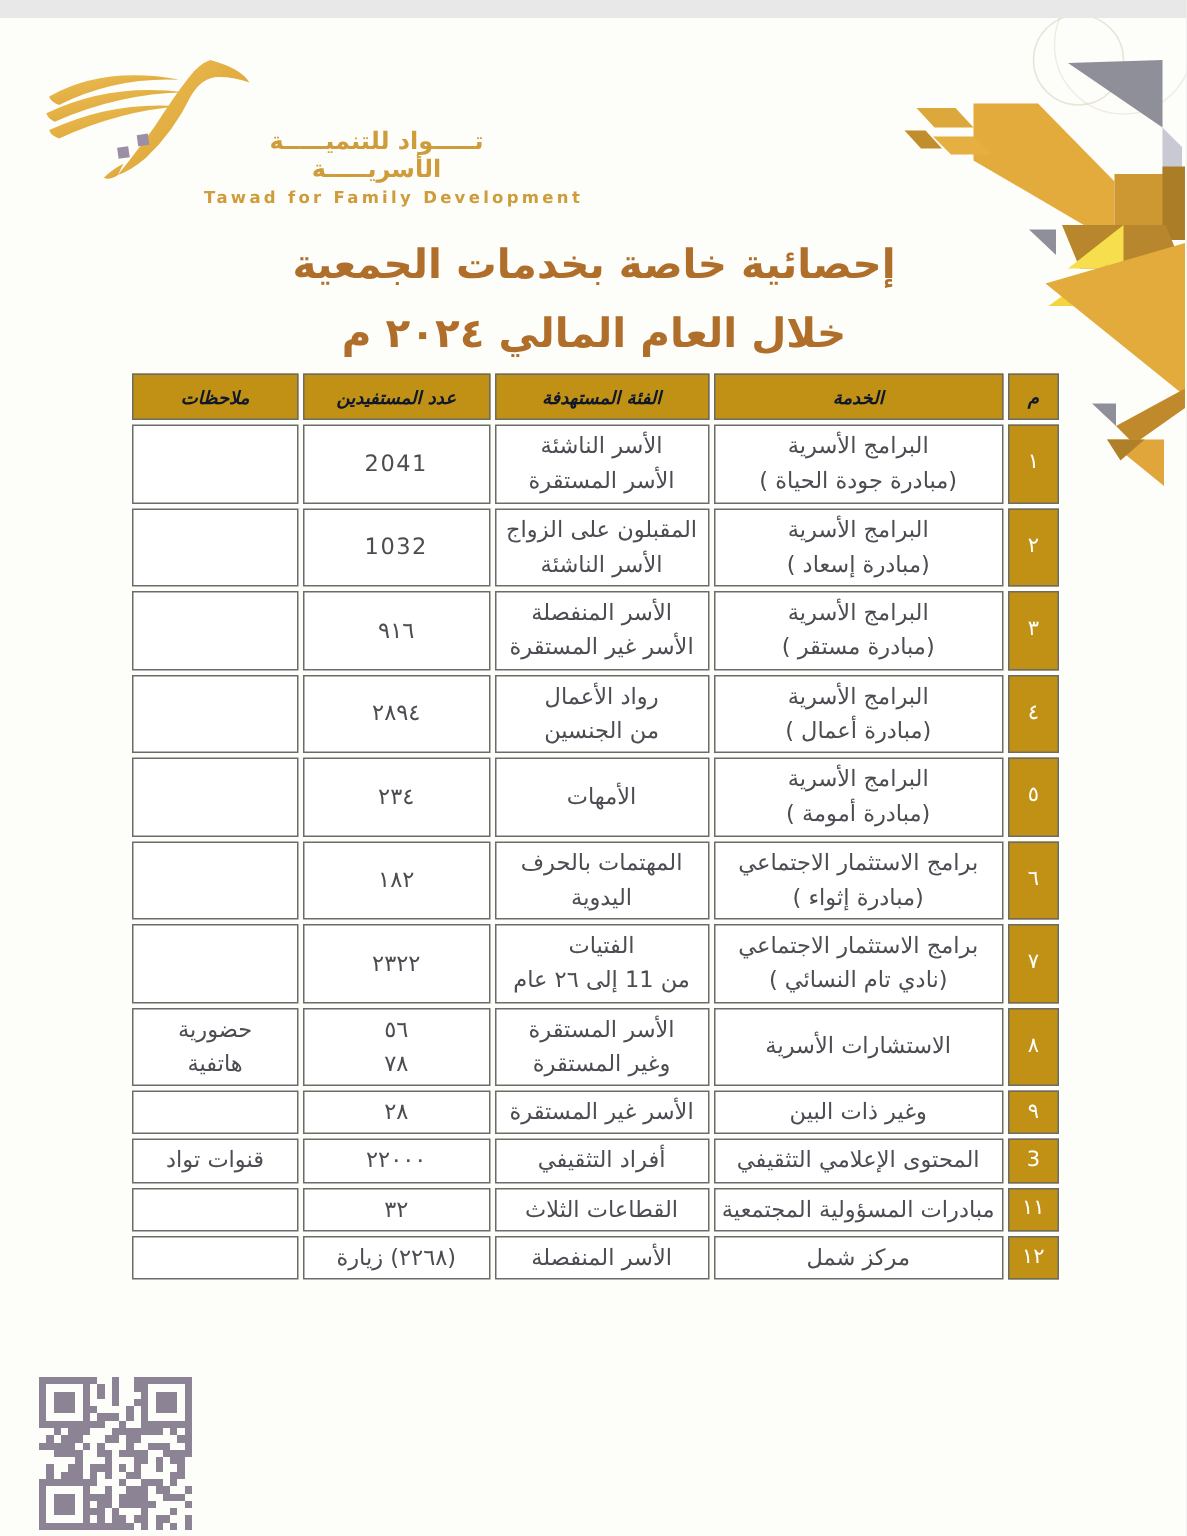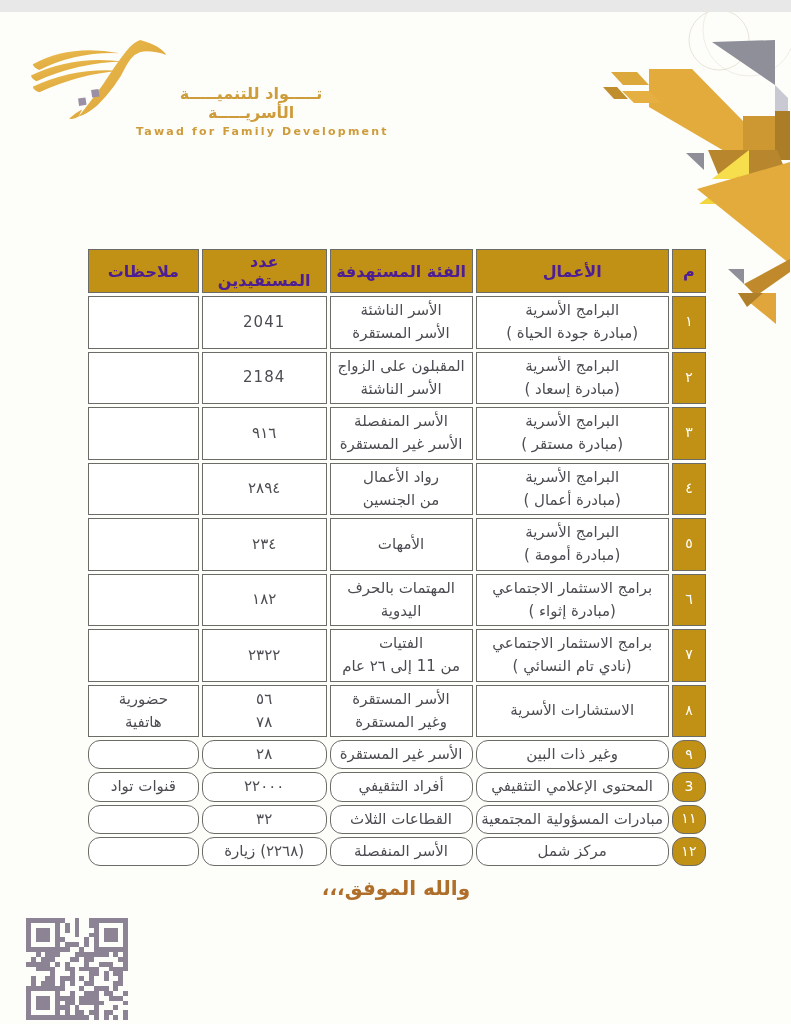--- a/index.html
+++ b/index.html
@@ -35,35 +35,35 @@
     color:var(--title);font-weight:bold;font-size:27px;line-height:1.7;
   }
   .doc-title span{display:block;}
   
   .table-wrap{position:absolute;left:85px;top:234px;width:624px;}
   table.stats{
     width:100%;direction:rtl;table-layout:fixed;
     border-collapse:separate;border-spacing:3px;
   }
   table.stats th{
-    background:var(--gold);color:#4c1d95;
-    font-size:16px;font-weight:bold;
+    background:var(--gold);color:#0f172a;
+    font-size:12px;font-weight:bold;
     border:1px solid var(--border);
-    height:31px;padding:2px;
+    height:31px;padding:2px;font-style:italic;
   }
   table.stats td{
     border:1px solid var(--border);
     color:var(--text);
     font-size:15px;text-align:center;vertical-align:middle;
     white-space:pre-line;line-height:1.55;padding:2px 3px;
     background:#FFFFFF;
   }
   table.stats td.no{background:var(--gold);color:#fff;font-size:14px;}
   table.stats tr.tall td{height:52px;}
-  table.stats tr.short td{height:27px;border-radius:12px;}
+  table.stats tr.short td{height:27px;}
   td.count{font-size:14px;letter-spacing:1px;}
   
   col.c-no{width:34px;} col.c-service{width:192px;} col.c-target{width:142px;}
   col.c-count{width:124px;} col.c-notes{width:110px;}
   
   .closing{
     position:absolute;left:85px;top:864px;width:622px;
     text-align:center;direction:rtl;
     color:var(--title);font-weight:bold;font-size:20px;
   }
@@ -116,34 +116,38 @@
     <polygon points="117,138 186,138 198,167 129,167" fill="#B8872D"></polygon>
     <polygon points="121,167 158,138 158,167" fill="#F6DE4C"></polygon>
     <polygon points="108,192 148,163 148,192" fill="#F2D53F"></polygon>
     <polygon points="106,177 199,150 199,252" fill="#E3AA3C"></polygon>
     <polygon points="137,257 153,257 153,272" fill="#8F8F99"></polygon>
     <polygon points="153,272 199,247 199,260 165,284" fill="#C08A2C"></polygon>
     <polygon points="147,281 185,281 185,312" fill="#E0A63B"></polygon>
     <polygon points="147,281 172,281 156,295" fill="#B07F29"></polygon>
   </svg>
 
+  <div class="doc-title">
+    <span>إحصائية خاصة بخدمات الجمعية</span>
+    <span>خلال العام المالي ٢٠٢٤ م</span>
+  </div>
 
   <div class="table-wrap">
     <table class="stats">
       <colgroup>
         <col class="c-no">
           <col class="c-service">
           <col class="c-target">
           <col class="c-count">
           <col class="c-notes">
       </colgroup>
       <thead>
         <tr>
           <th>م</th>
-          <th>الأعمال</th>
+          <th>الخدمة</th>
           <th>الفئة المستهدفة</th>
           <th>عدد المستفيدين</th>
           <th>ملاحظات</th>
         </tr>
       </thead>
       <tbody>
         <tr class="tall">
           <td class="no">١</td>
           <td>البرامج الأسرية
 (مبادرة جودة الحياة )</td>
@@ -151,21 +155,21 @@
 الأسر المستقرة</td>
           <td class="count">2041</td>
           <td></td>
         </tr>
         <tr class="tall">
           <td class="no">٢</td>
           <td>البرامج الأسرية
 (مبادرة إسعاد )</td>
           <td>المقبلون على الزواج
 الأسر الناشئة</td>
-          <td class="count">2184</td>
+          <td class="count">1032</td>
           <td></td>
         </tr>
         <tr class="tall">
           <td class="no">٣</td>
           <td>البرامج الأسرية
 (مبادرة مستقر )</td>
           <td>الأسر المنفصلة
 الأسر غير المستقرة</td>
           <td class="count">٩١٦</td>
           <td></td>
@@ -240,21 +244,20 @@
           <td class="no">١٢</td>
           <td>مركز شمل</td>
           <td>الأسر المنفصلة</td>
           <td class="count">(٢٢٦٨) زيارة</td>
           <td></td>
         </tr>
       </tbody>
     </table>
   </div>
 
-  <div class="closing">والله الموفق،،،</div>
 
   <div class="qr" id="qr"><svg viewBox="0 0 21 21" shape-rendering="crispEdges">
         <g fill="#8C8394">
           <rect x="0" y="0" width="1" height="1"></rect>
           <rect x="1" y="0" width="1" height="1"></rect>
           <rect x="2" y="0" width="1" height="1"></rect>
           <rect x="3" y="0" width="1" height="1"></rect>
           <rect x="4" y="0" width="1" height="1"></rect>
           <rect x="5" y="0" width="1" height="1"></rect>
           <rect x="6" y="0" width="1" height="1"></rect>

